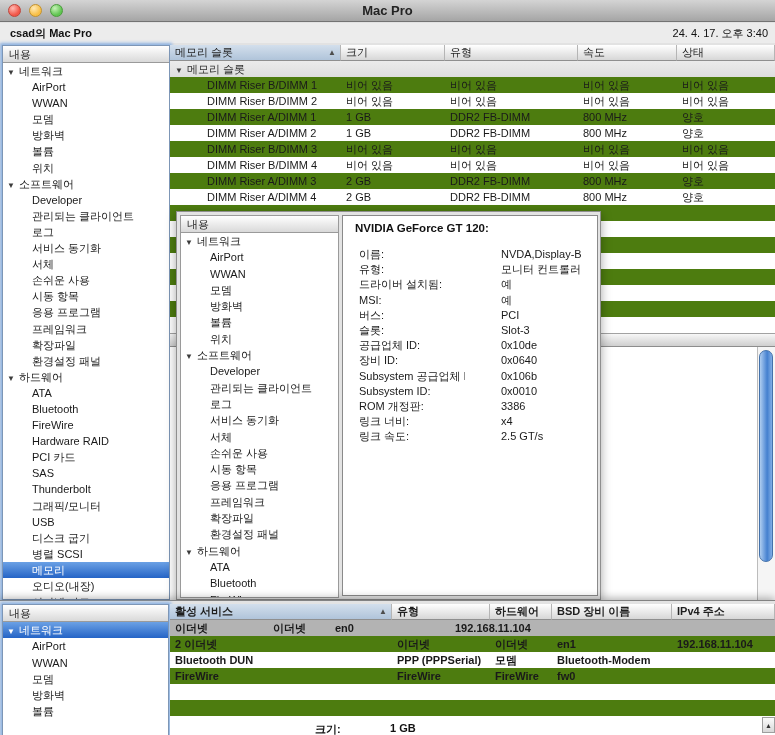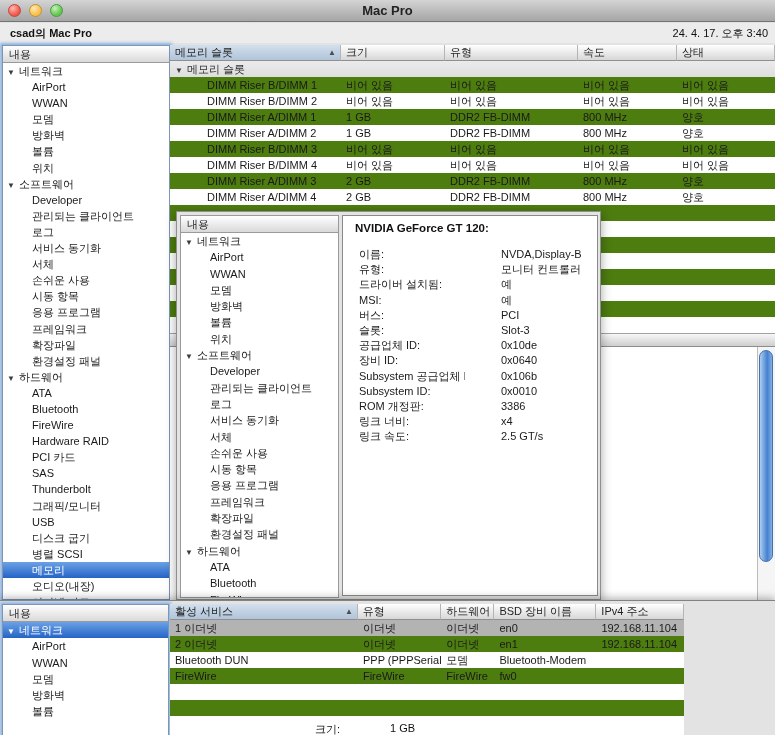--- a/index.html
+++ b/index.html
@@ -71,21 +71,21 @@
     background:#fff; border:1px solid #8a8a8a; overflow:hidden; }
   .gpu-title { position:absolute; left:12px; top:6px; font-weight:bold; font-size:11.5px; color:#111; }
   .gpu-fields { position:absolute; left:0; top:31px; right:0; }
   .gpu-row { display:flex; height:15.2px; line-height:15.2px; white-space:nowrap; }
   .gpu-label { flex:0 0 122px; padding-left:16px; overflow:hidden; }
   .gpu-value { flex:1; overflow:hidden;margin-left:36px; }
   
   .win-bot { position:absolute; left:0; top:600px; width:775px; height:135px;
     background:#e3e3e3; border-top:1px solid #828282; box-shadow:0 -2px 8px rgba(0,0,0,.3); }
   .sidebar-bot { position:absolute; left:2px; top:3px; width:167px; height:132px; }
-  .nettable { position:absolute; left:170px; top:3px; width:514px; height:132px; background:#fff; overflow:hidden; }
+  .nettable { position:absolute; left:170px; top:3px; width:605px; height:132px; background:#fff; overflow:hidden;font-weight:bold; }
   .bot-detail-label { position:absolute; left:145px; top:118px; color:#111; }
   .bot-detail-value { position:absolute; left:220px; top:118px; color:#111; }
   .scroll-up-btn { position:absolute; left:592px; top:113px; width:13px; height:16px;
     background:linear-gradient(#fcfcfc,#d8d8d8); border:1px solid #9e9e9e;
     font-size:7px; text-align:center; line-height:15px; color:#333; }
 </style>
 </head>
 <body>
 
 <div class="titlebar">
@@ -327,21 +327,20 @@
   </div>
   <div class="nettable">
       <div class="thead">
         <div class="th nc0 sorted"><span class="hlabel">활성 서비스</span><span class="arrow">▲</span></div>
         <div class="th nc1"><span class="hlabel">유형</span></div>
         <div class="th nc2"><span class="hlabel">하드웨어</span></div>
         <div class="th nc3"><span class="hlabel">BSD 장비 이름</span></div>
         <div class="th nc4"><span class="hlabel">IPv4 주소</span></div>
       </div>
       <div class="tr selgray">
-        <div class="td nc0">1 이더넷</div>
         <div class="td nc1">이더넷</div>
         <div class="td nc2">이더넷</div>
         <div class="td nc3">en0</div>
         <div class="td nc4">192.168.11.104</div>
       </div>
       <div class="tr blue">
         <div class="td nc0">2 이더넷</div>
         <div class="td nc1">이더넷</div>
         <div class="td nc2">이더넷</div>
         <div class="td nc3">en1</div>

